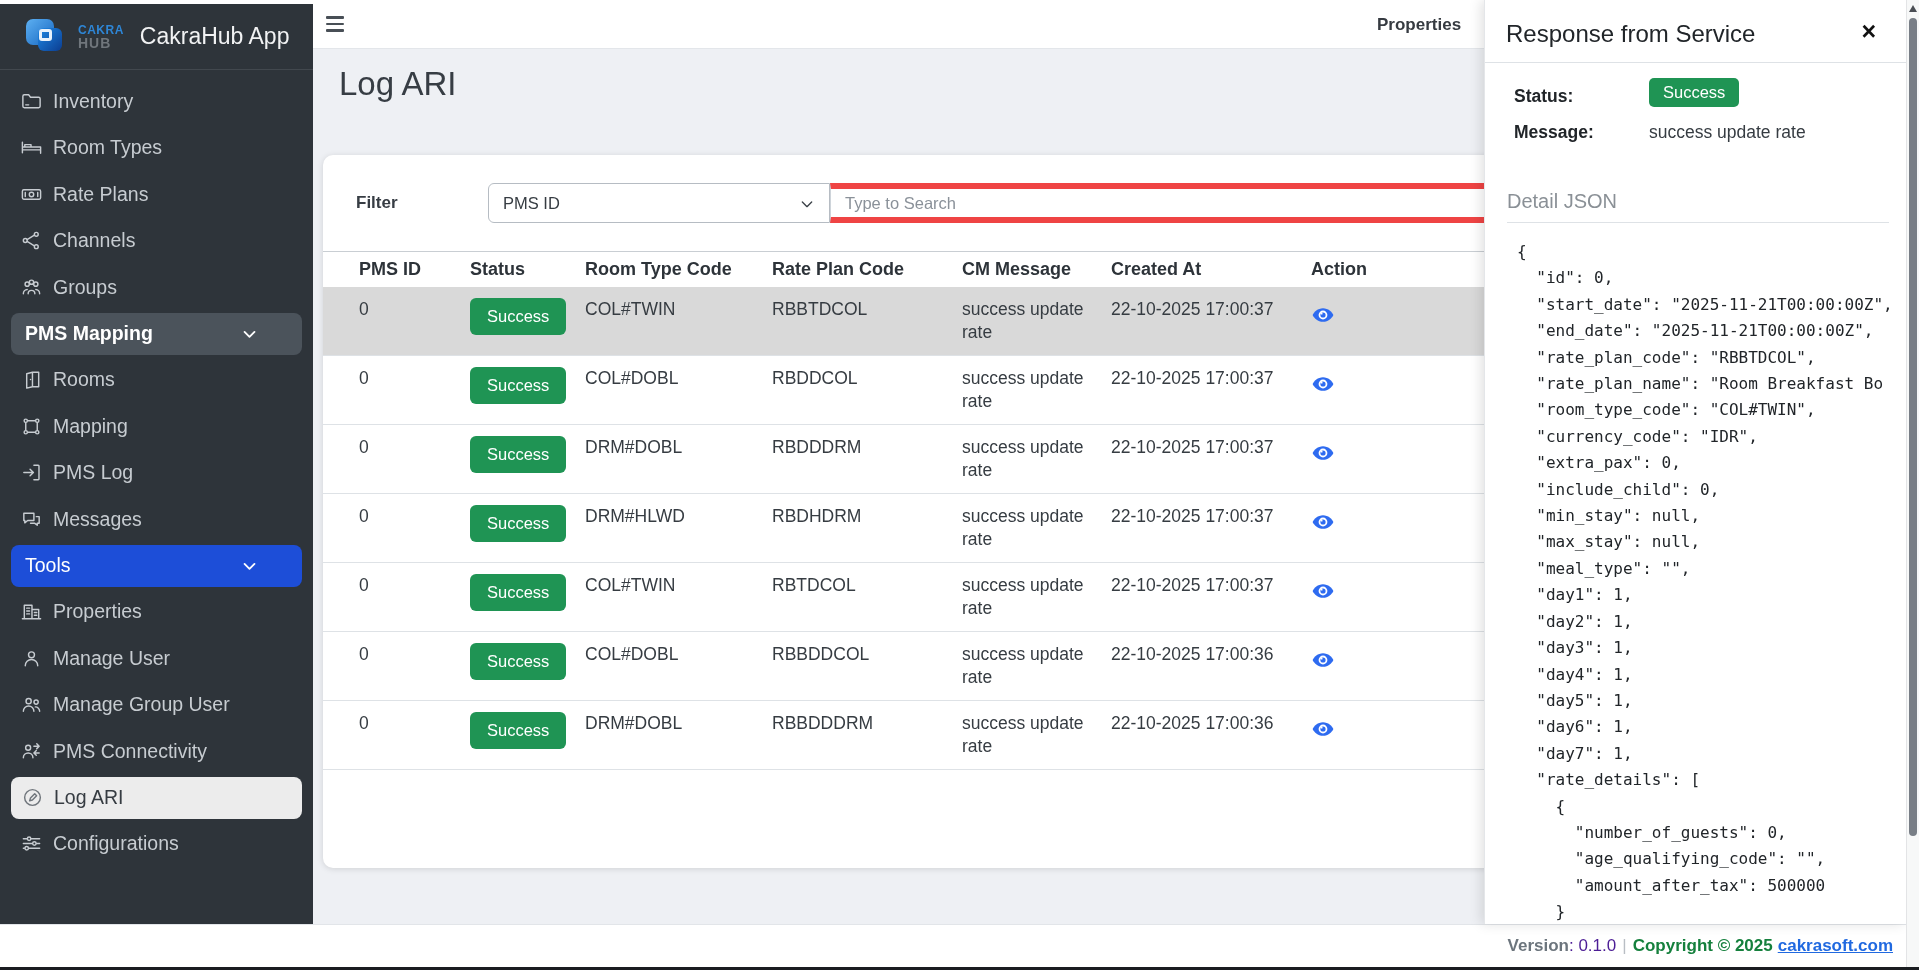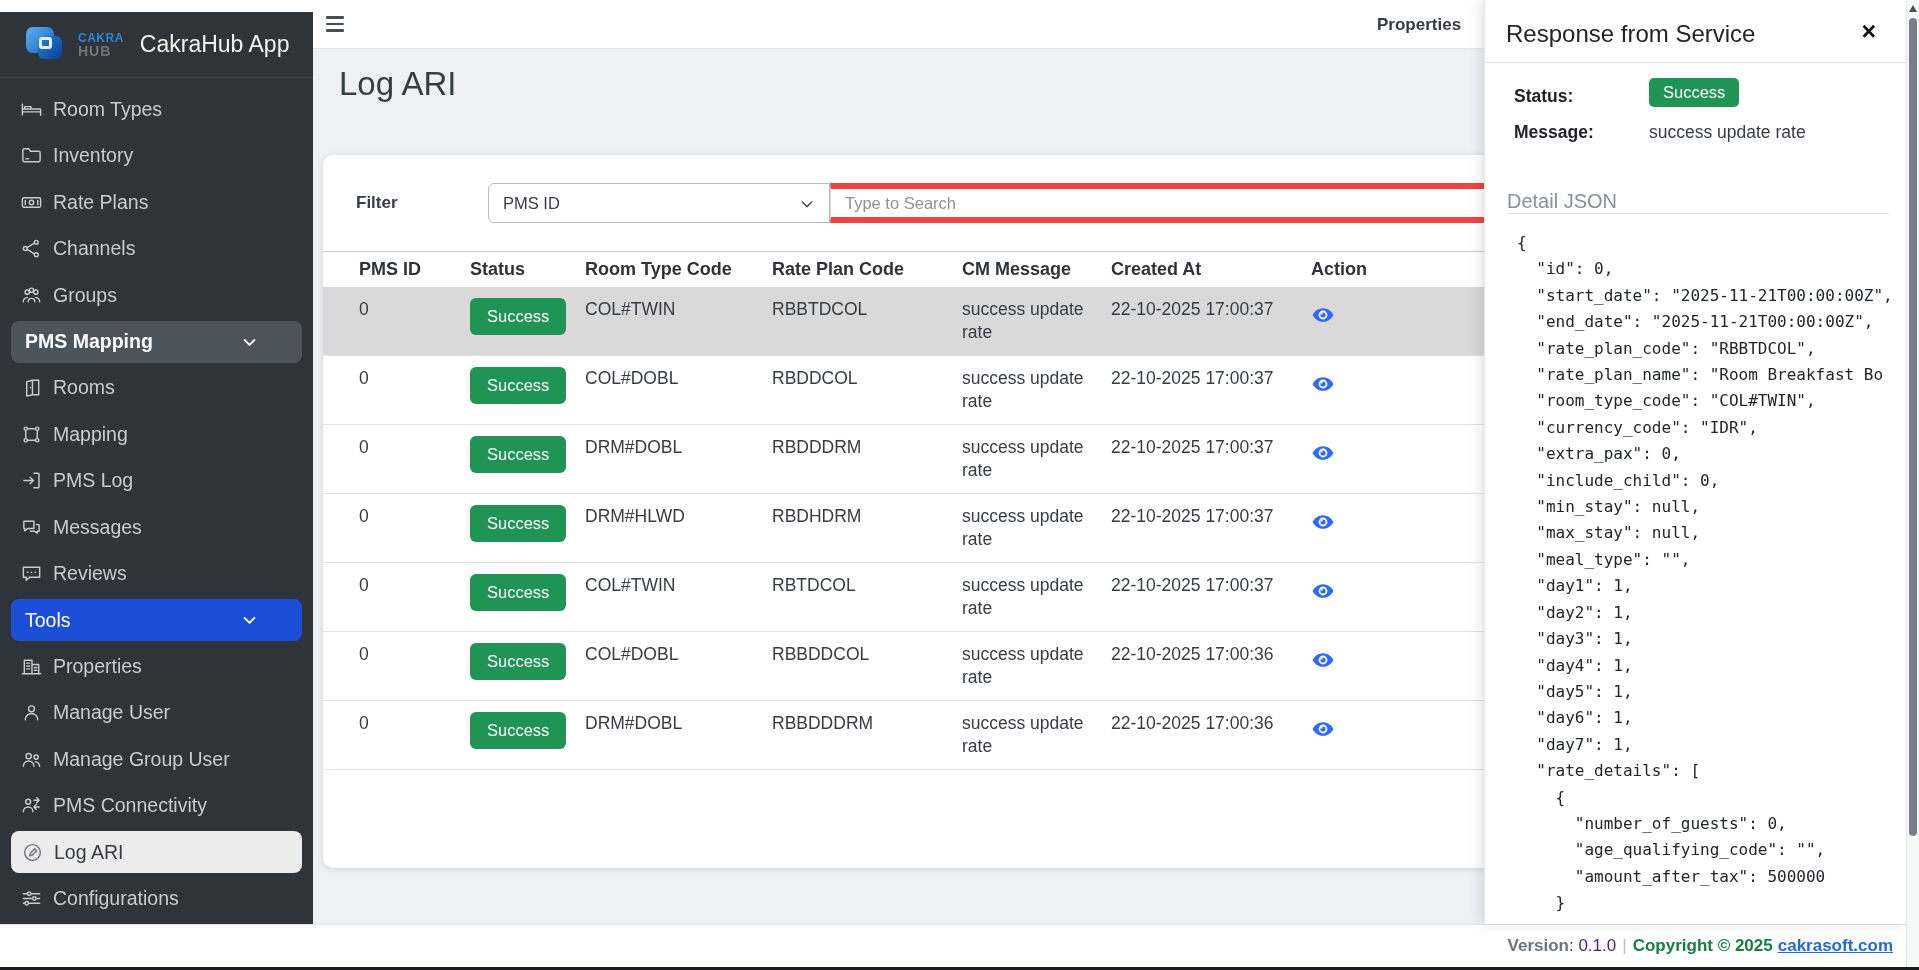--- a/index.html
+++ b/index.html
@@ -1,21 +1,21 @@
 <!DOCTYPE html>
 <html><head>
 <meta charset="utf-8">
 <style>
   * { box-sizing: border-box; margin: 0; padding: 0; }
   html,body { margin:0; padding:0; }
   body { font-family: "Liberation Sans", sans-serif; width:1919px; height:970px; overflow:hidden; background:#fff; }
   #app { position:relative; width:1919px; height:970px; overflow:hidden; }
 
   
-  .sidebar { position:absolute; left:0; top:12px; width:313px; height:924px; background:#2e343a; z-index:3; }
+  .sidebar { position:absolute; left:0; top:4px; width:313px; height:924px; background:#2e343a; z-index:3; }
   .brand { height:66px; display:flex; align-items:center; padding-left:26px; border-bottom:1px solid #42484e; }
   .logo { position:relative; width:44px; height:36px; flex:none; }
   .logo .sq1 { position:absolute; left:0; top:0; width:28px; height:26px; border-radius:7px; background:linear-gradient(135deg,#5db0f2,#1565c0); }
   .logo .sq2 { position:absolute; left:12px; top:9px; width:24px; height:23px; border-radius:6px; background:linear-gradient(135deg,#1e88e5,#0b3d91); }
   .logo .inner { position:absolute; left:13px; top:10px; width:13px; height:12px; border:3px solid #e8f1fb; border-radius:3px; }
   .brand-mini { margin-left:8px; line-height:1; flex:none; }
   .brand-mini .l1 { color:#2e86d6; font-weight:bold; font-size:12px; letter-spacing:.5px; }
   .brand-mini .l2 { color:#70767c; font-weight:bold; font-size:14px; letter-spacing:1px; }
   .brand-name { color:#f1f2f3; font-size:23px; margin-left:16px; white-space:nowrap; }
   .nav-list { list-style:none; padding-top:8px; }
@@ -63,21 +63,21 @@
 
   
   .panel { position:absolute; left:1484px; top:0; width:422px; height:924px; background:#fff; z-index:5; border-left:1px solid #e4e6e9; box-shadow:-3px 0 12px rgba(0,0,0,.12); overflow:hidden; }
   .panel-header { display:flex; justify-content:space-between; align-items:flex-start; padding:20px 30px 14px 21px; border-bottom:1px solid #dee2e6; }
   .panel-title { font-size:24px; color:#212529; }
   .panel-close { font-size:25px; font-weight:bold; color:#111; line-height:22px; cursor:pointer; }
   .kv-row { display:flex; align-items:flex-end; padding-left:29px; margin-top:15px; }
   .kv-label { width:135px; font-size:17.5px; font-weight:bold; color:#212529; flex:none; }
   .kv-value { font-size:17.5px; color:#363c42; }
   .badge-sm { display:inline-block; background:#1f9454; color:#fff; font-size:16.5px; padding:5px 14px; border-radius:5px; }
-  .detail-label { margin:47px 17px 0 22px; font-size:20px; color:#8a9096; border-bottom:1px solid #dee2e6; }
+  .detail-label { margin:47px 17px 0 22px; font-size:20px; color:#8a9096; padding-bottom:9px; border-bottom:1px solid #dee2e6; }
   .json-pre { margin-top:16px; padding-left:32px; font-family:"DejaVu Sans Mono", monospace; font-size:16px; line-height:26.4px; color:#212529; white-space:pre; overflow:hidden; }
 
   
   .footer { position:absolute; left:0; top:924px; width:1919px; height:43px; background:#fff; border-top:1px solid #e2e5e9; text-align:right; padding-right:26px; line-height:41px; font-size:17px; z-index:4; }
   .footer .f-version { font-weight:bold; color:#6c757d; }
   .footer .f-vval { color:#4c1d95; }
   .footer .f-sep { color:#b9bec4; margin:0 6px; }
   .footer .f-copy { font-weight:bold; color:#15803d;margin-top:24px; }
   .footer .f-link { font-weight:bold; color:#2069e0; text-decoration:underline; margin-left:5px; cursor:pointer; }
   .bottom-strip { position:absolute; left:0; top:967px; width:1919px; height:3px; background:#1b1d21; z-index:6; }
@@ -102,33 +102,33 @@
       <div class="brand-mini">
         <div class="l1">CAKRA</div>
         <div class="l2">HUB</div>
       </div>
       <div class="brand-name">CakraHub App</div>
     </div>
     <ul class="nav-list">
       <li class="nav-item">
         <span class="icon">
             <svg viewBox="0 0 24 24">
-              <path d="M2.5 6.5v11M2.5 14.5h19v3.5M2.5 11.5h19v3M5 11.5V9h6.5v2.5"></path>
-            </svg>
-          </span>
-        <span>Room Types</span>
-      </li>
-      <li class="nav-item">
-        <span class="icon">
-            <svg viewBox="0 0 24 24">
               <path d="M3 6.5C3 5.7 3.7 5 4.5 5H9l2 2.5h8.5c.8 0 1.5.7 1.5 1.5V17c0 .8-.7 1.5-1.5 1.5h-15A1.5 1.5 0 0 1 3 17z"></path>
               <path d="M6 15.5h3"></path>
             </svg>
           </span>
         <span>Inventory</span>
+      </li>
+      <li class="nav-item">
+        <span class="icon">
+            <svg viewBox="0 0 24 24">
+              <path d="M2.5 6.5v11M2.5 14.5h19v3.5M2.5 11.5h19v3M5 11.5V9h6.5v2.5"></path>
+            </svg>
+          </span>
+        <span>Room Types</span>
       </li>
       <li class="nav-item">
         <span class="icon">
             <svg viewBox="0 0 24 24">
               <rect x="2.5" y="7" width="19" height="10" rx="1.5"></rect>
               <circle cx="12" cy="12" r="2.3"></circle>
               <path d="M5.5 10v4M18.5 10v4"></path>
             </svg>
           </span>
         <span>Rate Plans</span>
@@ -193,31 +193,20 @@
         <span>PMS Log</span>
       </li>
       <li class="nav-item">
         <span class="icon">
             <svg viewBox="0 0 24 24">
               <path d="M4 5.5h10.5v7.5H8l-3 2.5v-2.5H4z"></path>
               <path d="M17 9h3v7h-2v2l-2.5-2H11"></path>
             </svg>
           </span>
         <span>Messages</span>
-      </li>
-      <li class="nav-item">
-        <span class="icon">
-            <svg viewBox="0 0 24 24">
-              <path d="M3.5 5.5h17v10.5H10l-3.5 3v-3h-3z"></path>
-              <circle cx="8" cy="10.7" r=".9" fill="#c7ccd1" stroke="none"></circle>
-              <circle cx="12" cy="10.7" r=".9" fill="#c7ccd1" stroke="none"></circle>
-              <circle cx="16" cy="10.7" r=".9" fill="#c7ccd1" stroke="none"></circle>
-            </svg>
-          </span>
-        <span>Reviews</span>
       </li>
       <li class="nav-item hl-blue">
         <span>Tools</span>
         <span class="chev">
             <svg viewBox="0 0 24 24" width="17" height="17">
               <path d="M5 9l7 7 7-7" stroke="#fff" stroke-width="2.6" fill="none" stroke-linecap="round" stroke-linejoin="round"></path>
             </svg>
           </span>
       </li>
       <li class="nav-item">

